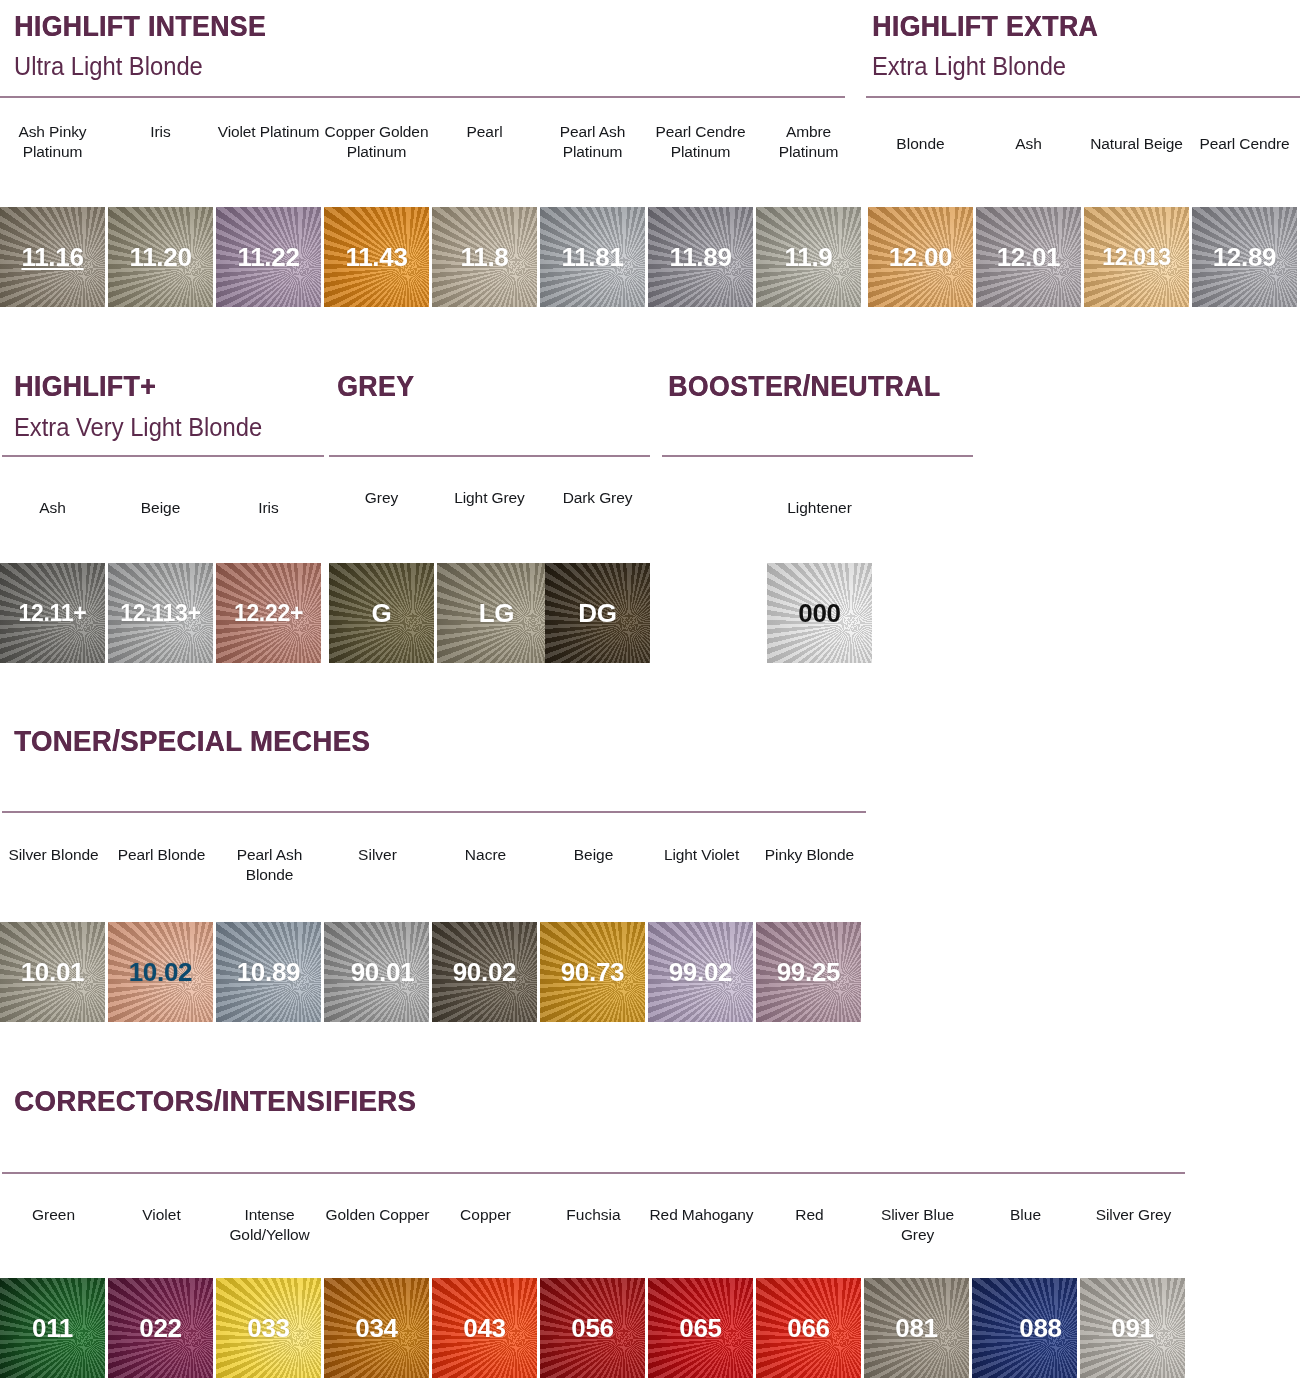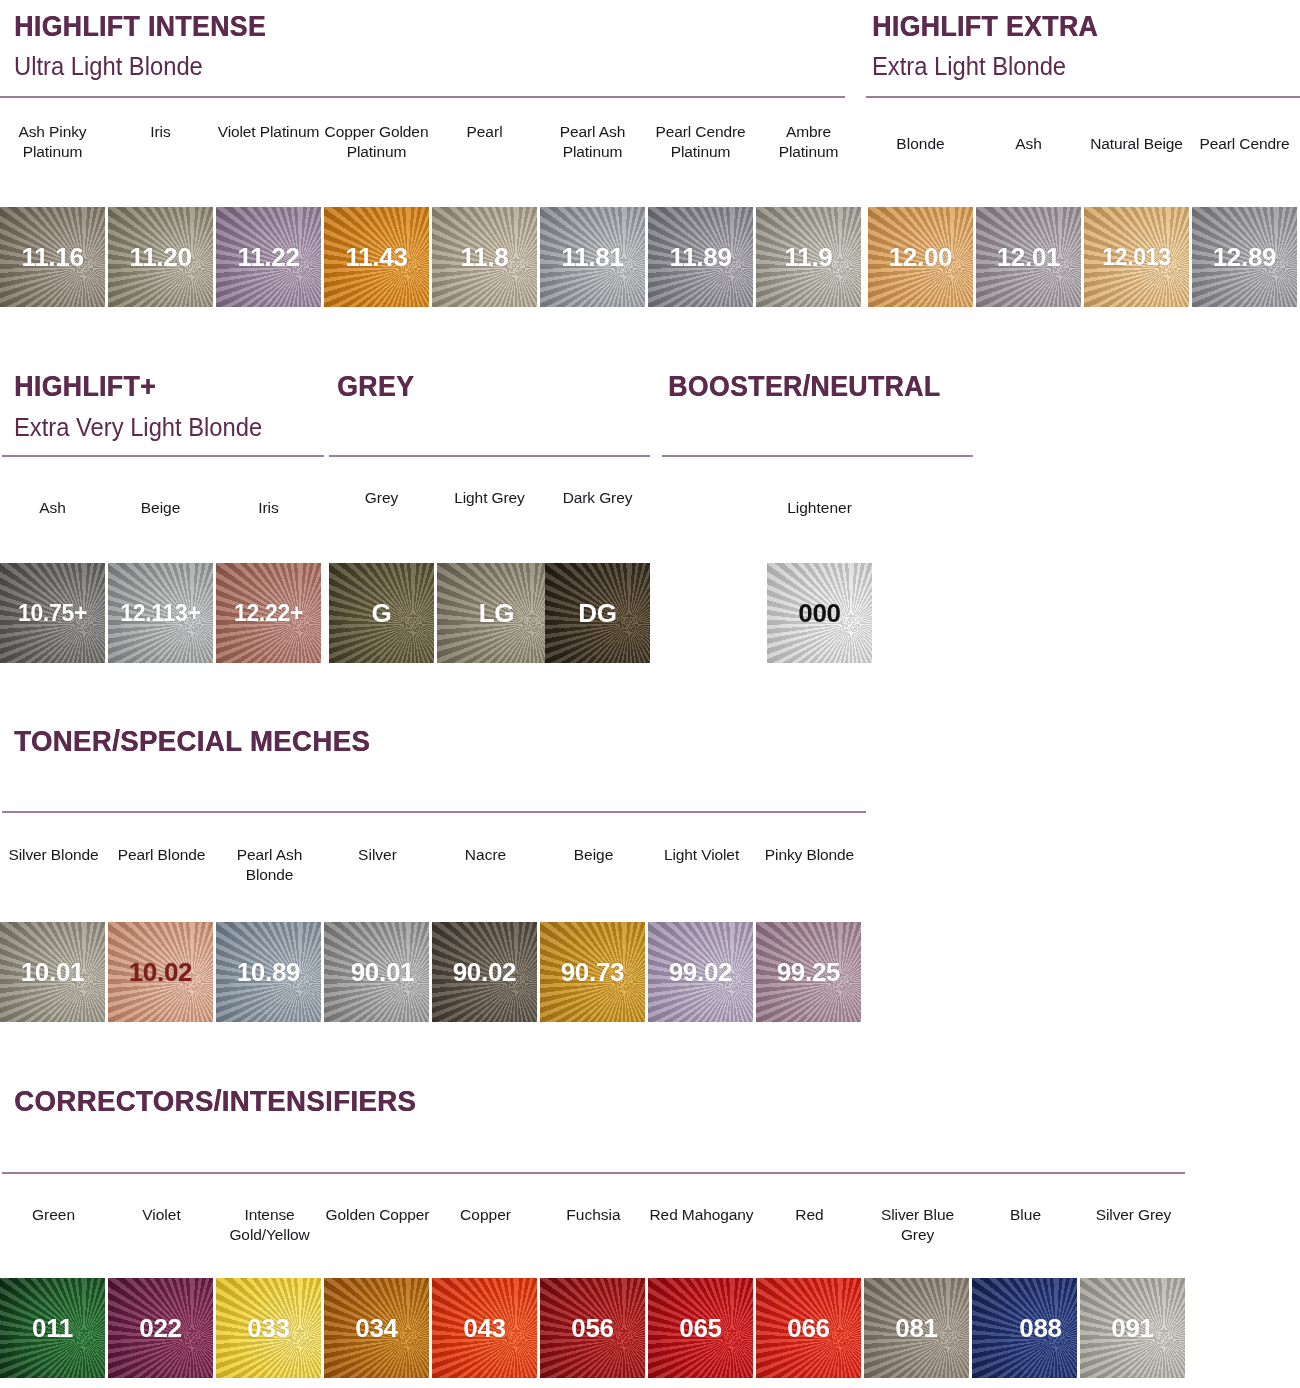--- a/index.html
+++ b/index.html
@@ -125,21 +125,21 @@
 
   <div>
     <div class="sec-title" style="position:absolute;left:14px;top:1086px;font-size:30px;">CORRECTORS/INTENSIFIERS</div>
     <div class="rule" style="position:absolute;left:2px;top:1172px;width:1183px;"></div>
   </div>
 
   <div id="swatch-layer">
       <div class="lbl two" style="left: 0px; top: 122px; width: 105px;">Ash Pinky Platinum</div>
       <div class="sw" style="left: 0px; top: 207px; width: 105px; height: 100px; background: rgb(140, 130, 114);">
         <div class="tex" style="background: repeating-conic-gradient(at 72% 58%, rgba(255, 255, 255, 0.16) 0deg, rgba(255, 255, 255, 0.16) 3deg, rgba(0, 0, 0, 0.14) 3deg, rgba(0, 0, 0, 0.14) 6.5deg), radial-gradient(85% 80% at 70% 55%, rgb(179, 171, 158) 0%, rgb(140, 130, 114) 46%, rgb(92, 84, 67) 100%), linear-gradient(168deg, rgb(92, 84, 67) 0%, rgb(140, 130, 114) 26%, rgb(179, 171, 158) 52%, rgb(140, 130, 114) 74%, rgb(92, 84, 67) 100%);"></div>
-        <div class="code" style="color: rgb(255, 255, 255);">11.16</div>
+        <div class="code" style="color: rgb(255, 255, 255); text-decoration: underline;">11.16</div>
       </div>
       <div class="lbl" style="left: 108px; top: 122px; width: 105px;">Iris</div>
       <div class="sw" style="left: 108px; top: 207px; width: 105px; height: 100px; background: rgb(151, 145, 124);">
         <div class="tex" style="background: repeating-conic-gradient(at 72% 58%, rgba(255, 255, 255, 0.16) 0deg, rgba(255, 255, 255, 0.16) 3deg, rgba(0, 0, 0, 0.14) 3deg, rgba(0, 0, 0, 0.14) 6.5deg), radial-gradient(85% 80% at 70% 55%, rgb(197, 191, 174) 0%, rgb(151, 145, 124) 46%, rgb(106, 100, 80) 100%), linear-gradient(168deg, rgb(106, 100, 80) 0%, rgb(151, 145, 124) 26%, rgb(197, 191, 174) 52%, rgb(151, 145, 124) 74%, rgb(106, 100, 80) 100%);"></div>
         <div class="code" style="color: rgb(255, 255, 255);">11.20</div>
       </div>
       <div class="lbl two" style="left: 216px; top: 122px; width: 105px;">Violet Platinum</div>
       <div class="sw" style="left: 216px; top: 207px; width: 105px; height: 100px; background: rgb(155, 134, 160);">
         <div class="tex" style="background: repeating-conic-gradient(at 72% 58%, rgba(255, 255, 255, 0.16) 0deg, rgba(255, 255, 255, 0.16) 3deg, rgba(0, 0, 0, 0.14) 3deg, rgba(0, 0, 0, 0.14) 6.5deg), radial-gradient(85% 80% at 70% 55%, rgb(189, 169, 191) 0%, rgb(155, 134, 160) 46%, rgb(110, 90, 116) 100%), linear-gradient(168deg, rgb(110, 90, 116) 0%, rgb(155, 134, 160) 26%, rgb(189, 169, 191) 52%, rgb(155, 134, 160) 74%, rgb(110, 90, 116) 100%);"></div>
         <div class="code" style="color: rgb(255, 255, 255);">11.22</div>
@@ -185,21 +185,21 @@
         <div class="code xs" style="color: rgb(255, 255, 255);">12.013</div>
       </div>
       <div class="lbl two" style="left: 1192px; top: 134px; width: 105px;">Pearl Cendre</div>
       <div class="sw" style="left: 1192px; top: 207px; width: 105px; height: 100px; background: rgb(154, 154, 160);">
         <div class="tex" style="background: repeating-conic-gradient(at 72% 58%, rgba(255, 255, 255, 0.16) 0deg, rgba(255, 255, 255, 0.16) 3deg, rgba(0, 0, 0, 0.14) 3deg, rgba(0, 0, 0, 0.14) 6.5deg), radial-gradient(85% 80% at 70% 55%, rgb(191, 191, 196) 0%, rgb(154, 154, 160) 46%, rgb(111, 111, 118) 100%), linear-gradient(168deg, rgb(111, 111, 118) 0%, rgb(154, 154, 160) 26%, rgb(191, 191, 196) 52%, rgb(154, 154, 160) 74%, rgb(111, 111, 118) 100%);"></div>
         <div class="code" style="color: rgb(255, 255, 255);">12.89</div>
       </div>
       <div class="lbl" style="left: 0px; top: 498px; width: 105px;">Ash</div>
       <div class="sw" style="left: 0px; top: 563px; width: 105px; height: 100px; background: rgb(107, 106, 102);">
         <div class="tex" style="background: repeating-conic-gradient(at 72% 58%, rgba(255, 255, 255, 0.16) 0deg, rgba(255, 255, 255, 0.16) 3deg, rgba(0, 0, 0, 0.14) 3deg, rgba(0, 0, 0, 0.14) 6.5deg), radial-gradient(85% 80% at 70% 55%, rgb(147, 146, 141) 0%, rgb(107, 106, 102) 46%, rgb(63, 62, 58) 100%), linear-gradient(168deg, rgb(63, 62, 58) 0%, rgb(107, 106, 102) 26%, rgb(147, 146, 141) 52%, rgb(107, 106, 102) 74%, rgb(63, 62, 58) 100%);"></div>
-        <div class="code xs" style="color: rgb(255, 255, 255);">10.75+</div>
+        <div class="code xs" style="color: rgb(255, 255, 255);">12.11+</div>
       </div>
       <div class="lbl" style="left: 108px; top: 498px; width: 105px;">Beige</div>
       <div class="sw" style="left: 108px; top: 563px; width: 105px; height: 100px; background: rgb(165, 166, 166);">
         <div class="tex" style="background: repeating-conic-gradient(at 72% 58%, rgba(255, 255, 255, 0.16) 0deg, rgba(255, 255, 255, 0.16) 3deg, rgba(0, 0, 0, 0.14) 3deg, rgba(0, 0, 0, 0.14) 6.5deg), radial-gradient(85% 80% at 70% 55%, rgb(201, 202, 203) 0%, rgb(165, 166, 166) 46%, rgb(118, 119, 122) 100%), linear-gradient(168deg, rgb(118, 119, 122) 0%, rgb(165, 166, 166) 26%, rgb(201, 202, 203) 52%, rgb(165, 166, 166) 74%, rgb(118, 119, 122) 100%);"></div>
         <div class="code xs" style="color: rgb(255, 255, 255);">12.113+</div>
       </div>
       <div class="lbl" style="left: 216px; top: 498px; width: 105px;">Iris</div>
       <div class="sw" style="left: 216px; top: 563px; width: 105px; height: 100px; background: rgb(176, 116, 101);">
         <div class="tex" style="background: repeating-conic-gradient(at 72% 58%, rgba(255, 255, 255, 0.16) 0deg, rgba(255, 255, 255, 0.16) 3deg, rgba(0, 0, 0, 0.14) 3deg, rgba(0, 0, 0, 0.14) 6.5deg), radial-gradient(85% 80% at 70% 55%, rgb(201, 148, 138) 0%, rgb(176, 116, 101) 46%, rgb(141, 84, 71) 100%), linear-gradient(168deg, rgb(141, 84, 71) 0%, rgb(176, 116, 101) 26%, rgb(201, 148, 138) 52%, rgb(176, 116, 101) 74%, rgb(141, 84, 71) 100%);"></div>
         <div class="code xs" style="color: rgb(255, 255, 255);">12.22+</div>
@@ -225,21 +225,21 @@
         <div class="code" style="color: rgb(17, 17, 17);">000</div>
       </div>
       <div class="lbl two" style="left: 0px; top: 845px; width: 107px;">Silver Blonde</div>
       <div class="sw" style="left: 0px; top: 922px; width: 105px; height: 100px; background: rgb(157, 152, 136);">
         <div class="tex" style="background: repeating-conic-gradient(at 72% 58%, rgba(255, 255, 255, 0.16) 0deg, rgba(255, 255, 255, 0.16) 3deg, rgba(0, 0, 0, 0.14) 3deg, rgba(0, 0, 0, 0.14) 6.5deg), radial-gradient(85% 80% at 70% 55%, rgb(193, 188, 174) 0%, rgb(157, 152, 136) 46%, rgb(110, 106, 91) 100%), linear-gradient(168deg, rgb(110, 106, 91) 0%, rgb(157, 152, 136) 26%, rgb(193, 188, 174) 52%, rgb(157, 152, 136) 74%, rgb(110, 106, 91) 100%);"></div>
         <div class="code" style="color: rgb(255, 255, 255);">10.01</div>
       </div>
       <div class="lbl two" style="left: 108px; top: 845px; width: 107px;">Pearl Blonde</div>
       <div class="sw" style="left: 108px; top: 922px; width: 105px; height: 100px; background: rgb(217, 158, 130);">
         <div class="tex" style="background: repeating-conic-gradient(at 72% 58%, rgba(255, 255, 255, 0.16) 0deg, rgba(255, 255, 255, 0.16) 3deg, rgba(0, 0, 0, 0.14) 3deg, rgba(0, 0, 0, 0.14) 6.5deg), radial-gradient(85% 80% at 70% 55%, rgb(238, 194, 171) 0%, rgb(217, 158, 130) 46%, rgb(185, 122, 93) 100%), linear-gradient(168deg, rgb(185, 122, 93) 0%, rgb(217, 158, 130) 26%, rgb(238, 194, 171) 52%, rgb(217, 158, 130) 74%, rgb(185, 122, 93) 100%);"></div>
-        <div class="code" style="color: #7f1d1d;">10.02</div>
+        <div class="code" style="color: #0c4a6e;">10.02</div>
       </div>
       <div class="lbl two" style="left: 216px; top: 845px; width: 107px;">Pearl Ash Blonde</div>
       <div class="sw" style="left: 216px; top: 922px; width: 105px; height: 100px; background: rgb(142, 154, 166);">
         <div class="tex" style="background: repeating-conic-gradient(at 72% 58%, rgba(255, 255, 255, 0.16) 0deg, rgba(255, 255, 255, 0.16) 3deg, rgba(0, 0, 0, 0.14) 3deg, rgba(0, 0, 0, 0.14) 6.5deg), radial-gradient(85% 80% at 70% 55%, rgb(181, 190, 200) 0%, rgb(142, 154, 166) 46%, rgb(101, 113, 128) 100%), linear-gradient(168deg, rgb(101, 113, 128) 0%, rgb(142, 154, 166) 26%, rgb(181, 190, 200) 52%, rgb(142, 154, 166) 74%, rgb(101, 113, 128) 100%);"></div>
         <div class="code" style="color: rgb(255, 255, 255);">10.89</div>
       </div>
       <div class="lbl" style="left: 324px; top: 845px; width: 107px;">Silver</div>
       <div class="sw" style="left: 324px; top: 922px; width: 105px; height: 100px; background: rgb(155, 155, 155); padding-left: 12px;">
         <div class="tex" style="background: repeating-conic-gradient(at 72% 58%, rgba(255, 255, 255, 0.16) 0deg, rgba(255, 255, 255, 0.16) 3deg, rgba(0, 0, 0, 0.14) 3deg, rgba(0, 0, 0, 0.14) 6.5deg), radial-gradient(85% 80% at 70% 55%, rgb(194, 194, 194) 0%, rgb(155, 155, 155) 46%, rgb(110, 110, 110) 100%), linear-gradient(168deg, rgb(110, 110, 110) 0%, rgb(155, 155, 155) 26%, rgb(194, 194, 194) 52%, rgb(155, 155, 155) 74%, rgb(110, 110, 110) 100%);"></div>
         <div class="code" style="color: rgb(255, 255, 255);">90.01</div>

